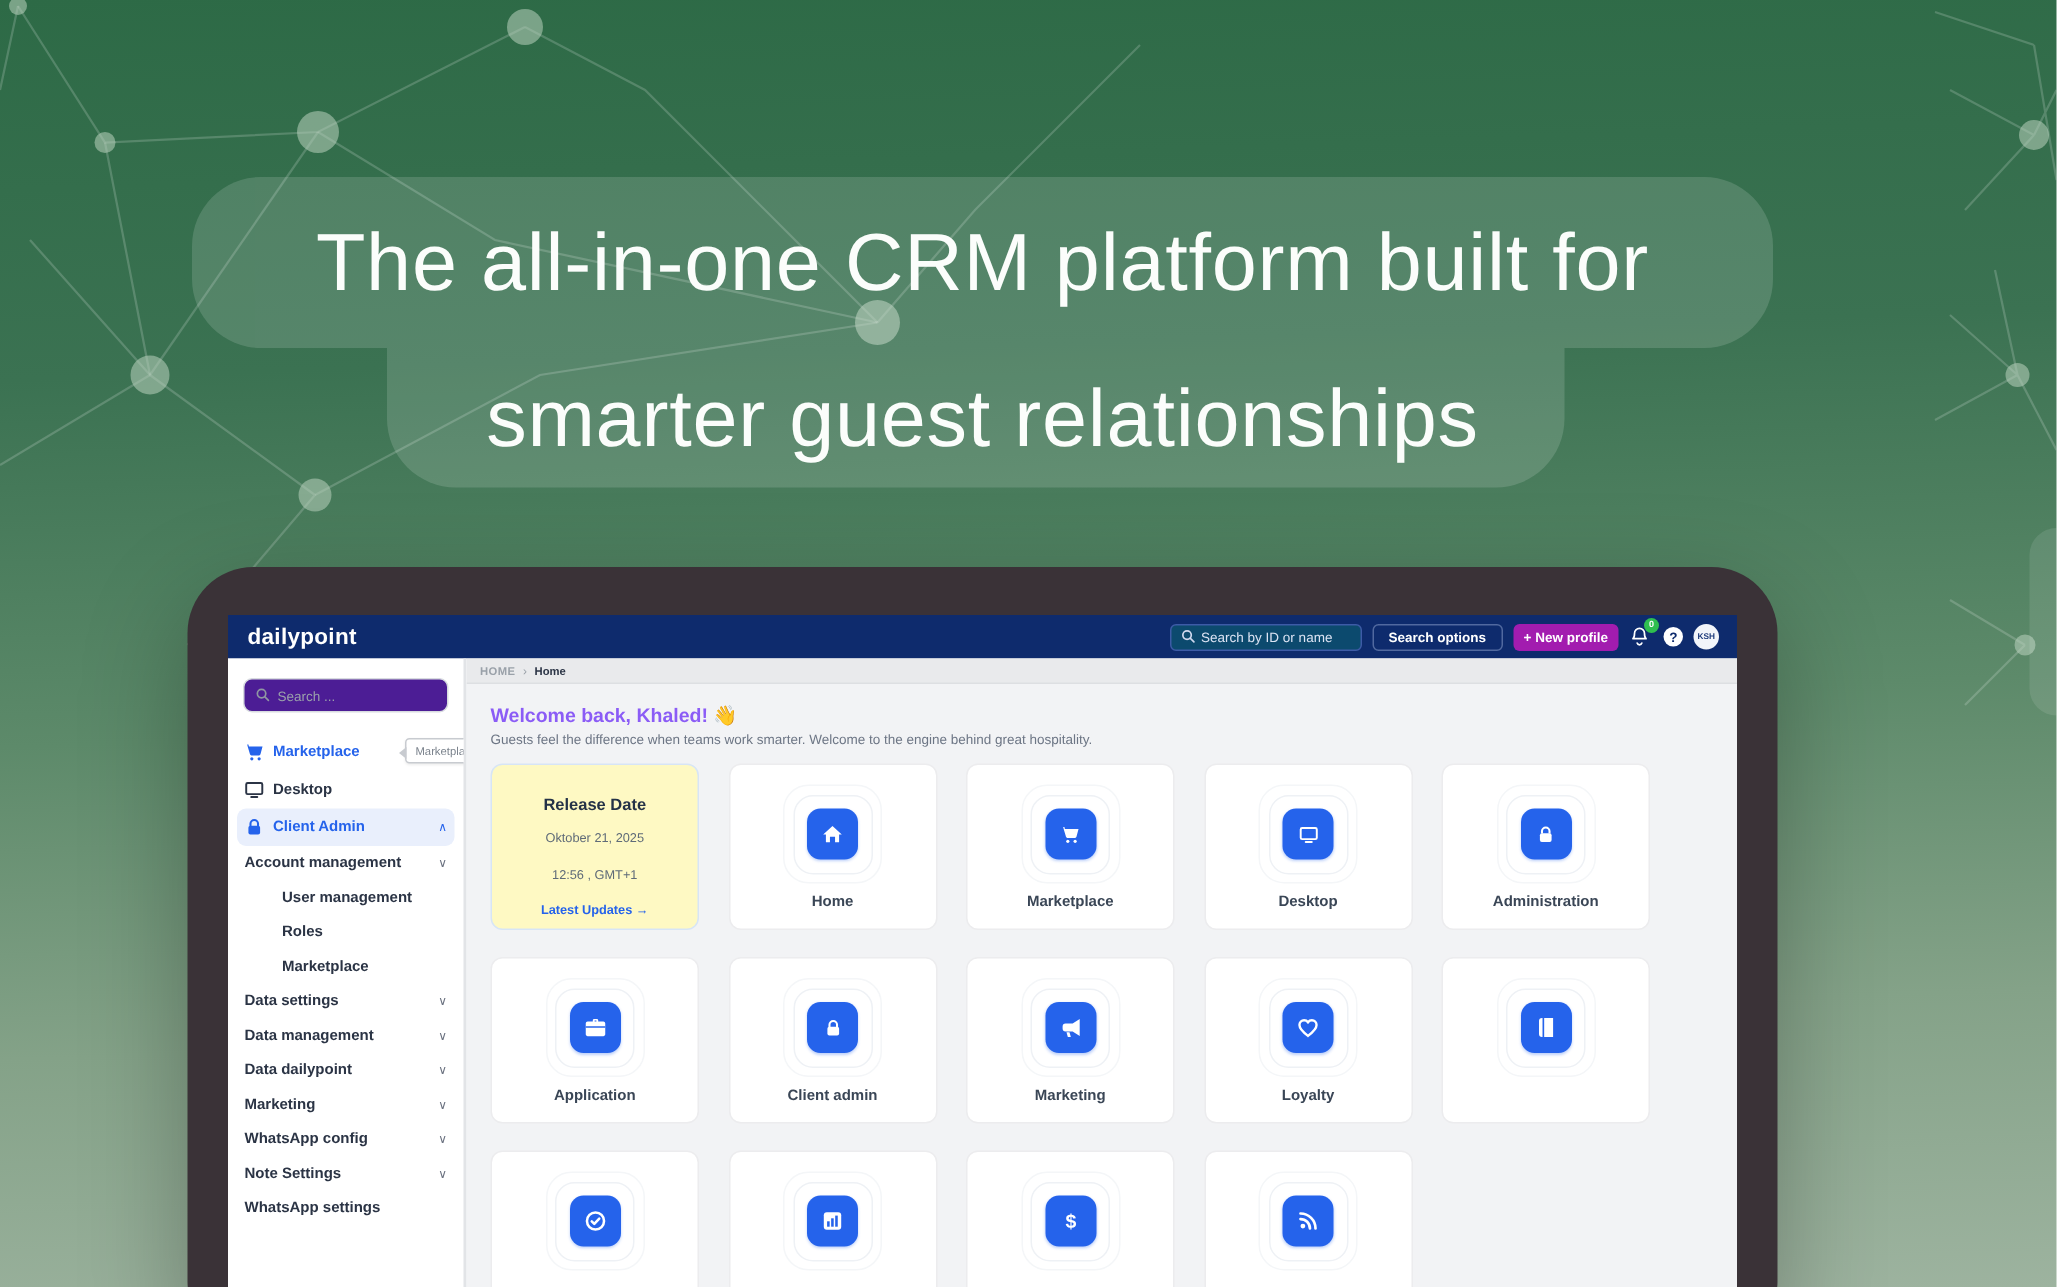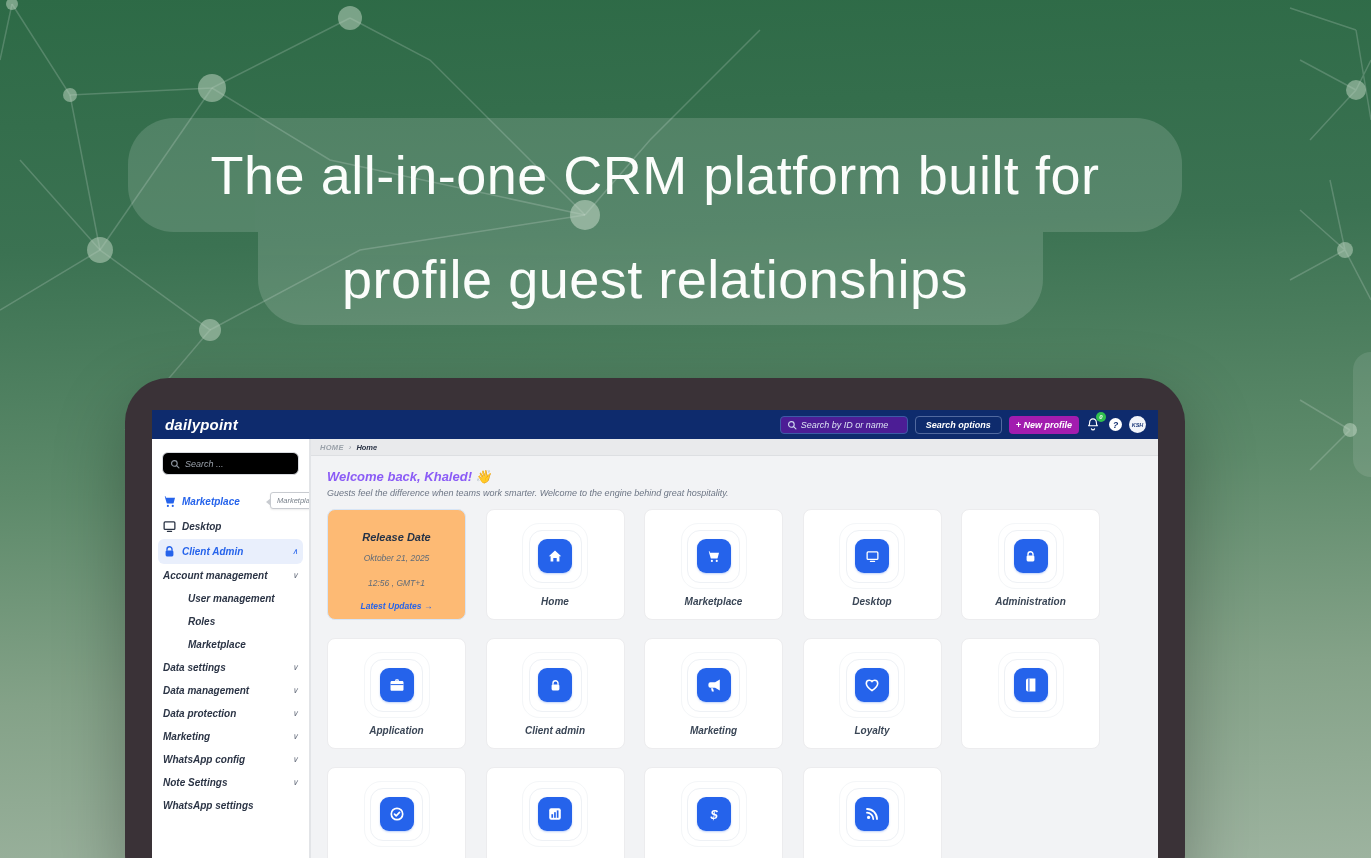--- a/index.html
+++ b/index.html
@@ -12,46 +12,46 @@
   .hero { position:absolute; left:128px; top:118px; width:1054px; color:#fbfdfb; text-align:center; }
   .hero-line1 { height:114px; display:flex; align-items:center; justify-content:center;
                 font-size:54px; font-weight:400; letter-spacing:.5px; }
   .hero-line2 { height:94px; display:flex; align-items:center; justify-content:center;
                 font-size:54px; font-weight:400; letter-spacing:.5px; }
 
   
   .frame { position:absolute; left:125px; top:378px; width:1060px; height:520px;
            background:#3a3237; border-radius:44px; box-shadow:0 24px 70px rgba(0,0,0,.28); }
   .screen { position:absolute; left:27px; top:32px; width:1006px; height:448px;
-            background:#f2f3f5; overflow:hidden; font-family:"Liberation Sans", sans-serif;font-style:italic; }
+            background:#f2f3f5; overflow:hidden; font-family:"Liberation Sans", sans-serif; }
 
   
   .app-header { height:29px; background:#0e2b6d; display:flex; align-items:center; padding:0 12px 0 13px; }
   .brand { color:#fff; font-size:15px; font-weight:700; letter-spacing:.2px; }
   .header-right { margin-left:auto; display:flex; align-items:center; gap:7px; }
-  .hdr-search { width:128px; height:18px; background:#4c1d95; border:1px solid #3d5ba6; border-radius:4px;
+  .hdr-search { width:128px; height:18px; background:#0c4a6e; border:1px solid #3d5ba6; border-radius:4px;
                 display:flex; align-items:center; gap:4px; padding:0 6px; color:#cfd9ef; }
   .hdr-search span.ph { font-size:9px; color:#dbe3f3; }
   .btn-outline { height:18px; border:1px solid #51699f; border-radius:4px; background:transparent;
                  color:#fff; font-size:9px; font-weight:600; padding:0 10px; display:flex; align-items:center; }
   .btn-primary { height:18px; border:none; border-radius:4px; background:#a21caf; color:#fff;
                  font-size:9px; font-weight:600; padding:0 7px; display:flex; align-items:center; gap:3px; }
   .bell-wrap { position:relative; width:16px; height:16px; color:#fff; }
   .badge { position:absolute; top:-5px; right:-4px; width:10px; height:10px; background:#2fbf4f;
            border-radius:50%; color:#fff; font-size:6px; font-weight:700; display:grid; place-items:center; }
   .help-circle { width:13px; height:13px; border-radius:50%; background:#fff; color:#0e2b6d;
                  font-size:9px; font-weight:700; display:grid; place-items:center; }
   .avatar { width:17px; height:17px; border-radius:50%; background:#f2f5fa; color:#1d3a7a;
             font-size:5.5px; font-weight:700; display:grid; place-items:center; }
 
   
   .app-body { display:flex; height:419px; }
   .sidebar { width:159px; background:#fff; border-right:2px solid #e2e4e7; flex:none; overflow:hidden; }
   .sb-search { margin:13px 10px 14px; height:23px; border:1px solid #d8dbe0; border-radius:6px;
-               display:flex; align-items:center; gap:5px; padding:0 7px; color:#8f97a2; background:#000000; }
+               display:flex; align-items:center; gap:5px; padding:0 7px; color:#8f97a2; background:#4c1d95; }
   .sb-search span.ph { font-size:9px; color:#9aa1ab; }
   .nav { padding:0 6px; }
   .nav-item { display:flex; align-items:center; gap:6px; padding:6px 5px; border-radius:6px;
               font-size:10px; font-weight:700; color:#2b3445; cursor:default; position:relative; }
   .nav-item .icon { width:13px; display:grid; place-items:center; }
   .nav-item.blue { color:#2563eb; }
   .nav-item.active { background:#e9effc; color:#2563eb; }
   .nav-item.sub { padding-left:30px; }
   .chev { margin-left:auto; font-size:8px; color:#6b7280; font-weight:400; }
   .nav-item.active .chev { color:#2563eb; }
@@ -75,21 +75,21 @@
   .grid { margin:0 0 0 16px; width:773px; display:grid; grid-template-columns:repeat(5,139px);
           gap:18px 19.5px; }
   .tile { background:#fff; border:1px solid #ececee; border-radius:8px; height:111px;
           display:flex; flex-direction:column; align-items:center; padding-top:13px; }
   .r1 { width:66px; height:66px; border:1px solid #f4f6f8; border-radius:17px; display:grid; place-items:center; }
   .r2 { width:53px; height:53px; border:1px solid #eef1f5; border-radius:13px; display:grid; place-items:center; }
   .iconbox { width:34px; height:34px; background:#2563eb; border-radius:9px; display:grid;
              place-items:center; color:#fff; box-shadow:0 1px 2px rgba(37,99,235,.3); }
   .tile-label { margin-top:7px; font-size:10px; font-weight:700; color:#3a4656; }
 
-  .release { background:#fdba74; border:1px solid #d7e5f6; border-radius:8px; height:111px;
+  .release { background:#fef9c3; border:1px solid #d7e5f6; border-radius:8px; height:111px;
              text-align:center; padding-top:21px; }
   .release h2 { font-size:11px; font-weight:800; color:#243247; }
   .release .rd-date { font-size:8.5px; color:#5f6b78; margin-top:10px; }
   .release .rd-time { font-size:8.5px; color:#5f6b78; margin-top:15px; }
   .release a { display:inline-block; margin-top:13px; font-size:8.5px; font-weight:700; color:#2563eb; text-decoration:none; }
 </style>
 </head>
 <body>
 
 <svg class="bg-svg" width="1371" height="858" viewBox="0 0 1371 858">
@@ -120,21 +120,21 @@
   </g>
   <g opacity="0.14" fill="#ffffff">
     <rect x="128" y="118" width="1054" height="114" rx="46"></rect>
     <rect x="258" y="120" width="785" height="205" rx="46"></rect>
   </g>
   <rect x="1353" y="352" width="60" height="125" rx="18" fill="#ffffff" opacity="0.10"></rect>
 </svg>
 
 <div class="hero">
   <div class="hero-line1">The all-in-one CRM platform built for</div>
-  <div class="hero-line2">profile guest relationships</div>
+  <div class="hero-line2">smarter guest relationships</div>
 </div>
 
 <div class="frame">
   <div class="screen">
 
     <div class="app-header">
       <div class="brand">dailypoint</div>
       <div class="header-right">
         <div class="hdr-search">
           <span><svg width="10" height="10" viewBox="0 0 16 16">
@@ -212,21 +212,21 @@
             </div>
             <div class="nav-item ">
               <span>Data settings</span>
               <span class="chev">∨</span>
             </div>
             <div class="nav-item ">
               <span>Data management</span>
               <span class="chev">∨</span>
             </div>
             <div class="nav-item ">
-              <span>Data protection</span>
+              <span>Data dailypoint</span>
               <span class="chev">∨</span>
             </div>
             <div class="nav-item ">
               <span>Marketing</span>
               <span class="chev">∨</span>
             </div>
             <div class="nav-item ">
               <span>WhatsApp config</span>
               <span class="chev">∨</span>
             </div>

